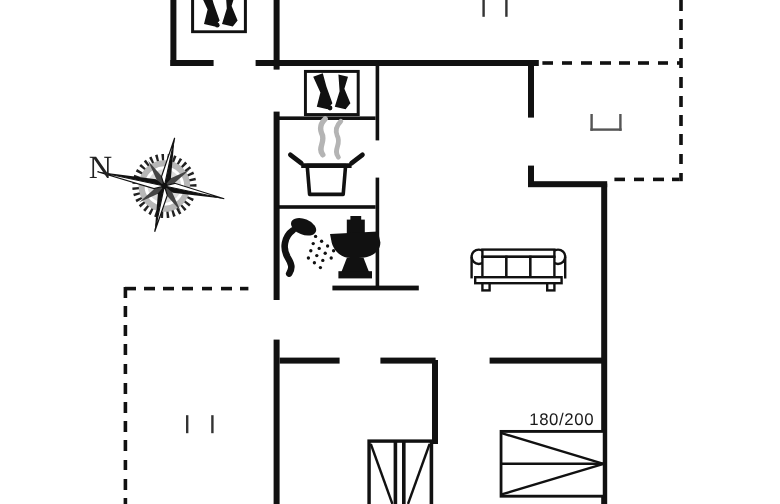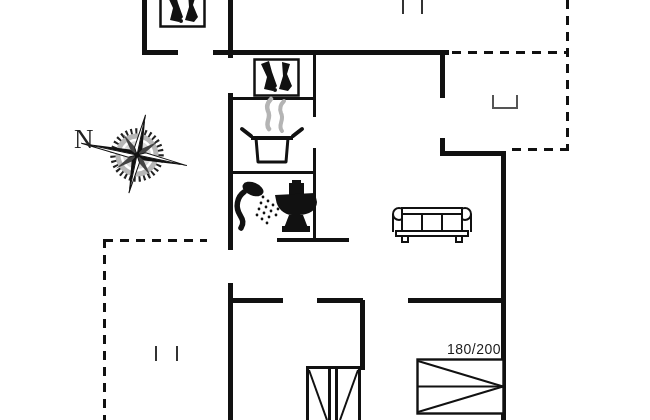--- a/index.html
+++ b/index.html
@@ -10,21 +10,21 @@
   .wall{position:absolute;background:#111;}
   .dash-h{position:absolute;height:3px;background:repeating-linear-gradient(to right,#111 0 9px,transparent 9px 16px);}
   .dash-v{position:absolute;width:3px;background:repeating-linear-gradient(to bottom,#111 0 9px,transparent 9px 16px);}
   .mark{position:absolute;background:#333;}
   .step{position:absolute;width:22px;height:12px;border-left:2px solid #555;border-right:2px solid #555;border-bottom:2px solid #555;}
   .north-label{
     position:absolute;left:74px;top:124px;font-family:"Liberation Serif",serif;
     font-size:27px;color:#222;
   }
   .bed-size-label{
-    position:absolute;left:441px;top:341px;width:60px;text-align:right;
+    position:absolute;left:441px;top:341px;width:60px;text-align:left;
     font-size:14px;color:#1a1a1a;letter-spacing:0.5px;
   }
   svg{position:absolute;display:block;}
 </style>
 </head>
 <body>
 
 <div id="canvas">
 
   <div class="wall" style="left:142px;top:0;width:5px;height:55px;"></div>

